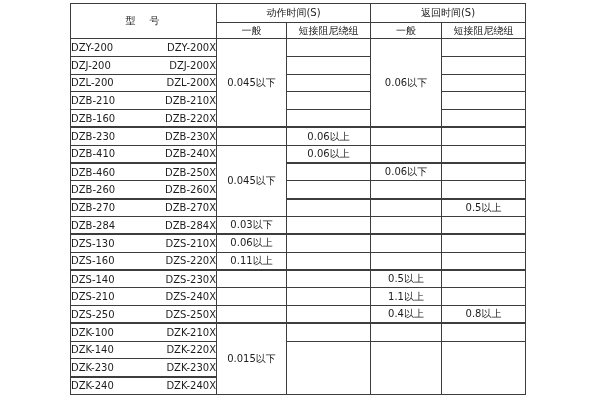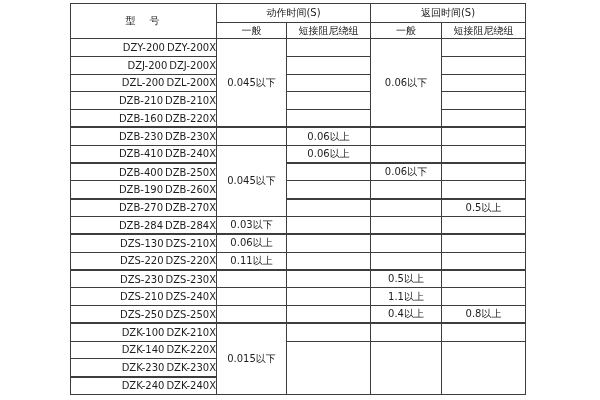--- a/index.html
+++ b/index.html
@@ -24,21 +24,21 @@
     vertical-align:middle;
     overflow:hidden;
     white-space:nowrap;
   }
   thead tr.h1{height:19px;}
   thead tr.h2{height:16px;}
   tbody tr{height:17.8px;}
   tbody tr.thick-top td{border-top:2.5px solid #3d3d3d;}
   th.model-h{font-size:10.5px;letter-spacing:2px;}
   td.model-cell .model-pair{
-    display:flex;justify-content:flex-end;align-items:center;gap:2px;
+    display:flex;justify-content:space-between;align-items:center;gap:2px;
   }
 </style>
 </head>
 <body>
 
 <div class="page">
   <table class="spec">
     <colgroup>
       <col style="width:146px">
       <col style="width:70px">
@@ -132,32 +132,32 @@
             </div>
           </td>
           <td rowspan="4">0.045以下</td>
           <td>0.06以上</td>
           <td></td>
           <td></td>
         </tr>
         <tr class="thick-top">
           <td class="model-cell">
             <div class="model-pair">
-              <span>DZB-400</span>
+              <span>DZB-460</span>
               <span>DZB-250X</span>
             </div>
           </td>
           <td></td>
           <td>0.06以下</td>
           <td></td>
         </tr>
         <tr>
           <td class="model-cell">
             <div class="model-pair">
-              <span>DZB-190</span>
+              <span>DZB-260</span>
               <span>DZB-260X</span>
             </div>
           </td>
           <td></td>
           <td></td>
           <td></td>
         </tr>
         <tr class="thick-top">
           <td class="model-cell">
             <div class="model-pair">
@@ -189,33 +189,33 @@
             </div>
           </td>
           <td>0.06以上</td>
           <td></td>
           <td></td>
           <td></td>
         </tr>
         <tr>
           <td class="model-cell">
             <div class="model-pair">
-              <span>DZS-220</span>
+              <span>DZS-160</span>
               <span>DZS-220X</span>
             </div>
           </td>
           <td>0.11以上</td>
           <td></td>
           <td></td>
           <td></td>
         </tr>
         <tr class="thick-top">
           <td class="model-cell">
             <div class="model-pair">
-              <span>DZS-230</span>
+              <span>DZS-140</span>
               <span>DZS-230X</span>
             </div>
           </td>
           <td></td>
           <td></td>
           <td>0.5以上</td>
           <td></td>
         </tr>
         <tr>
           <td class="model-cell">

